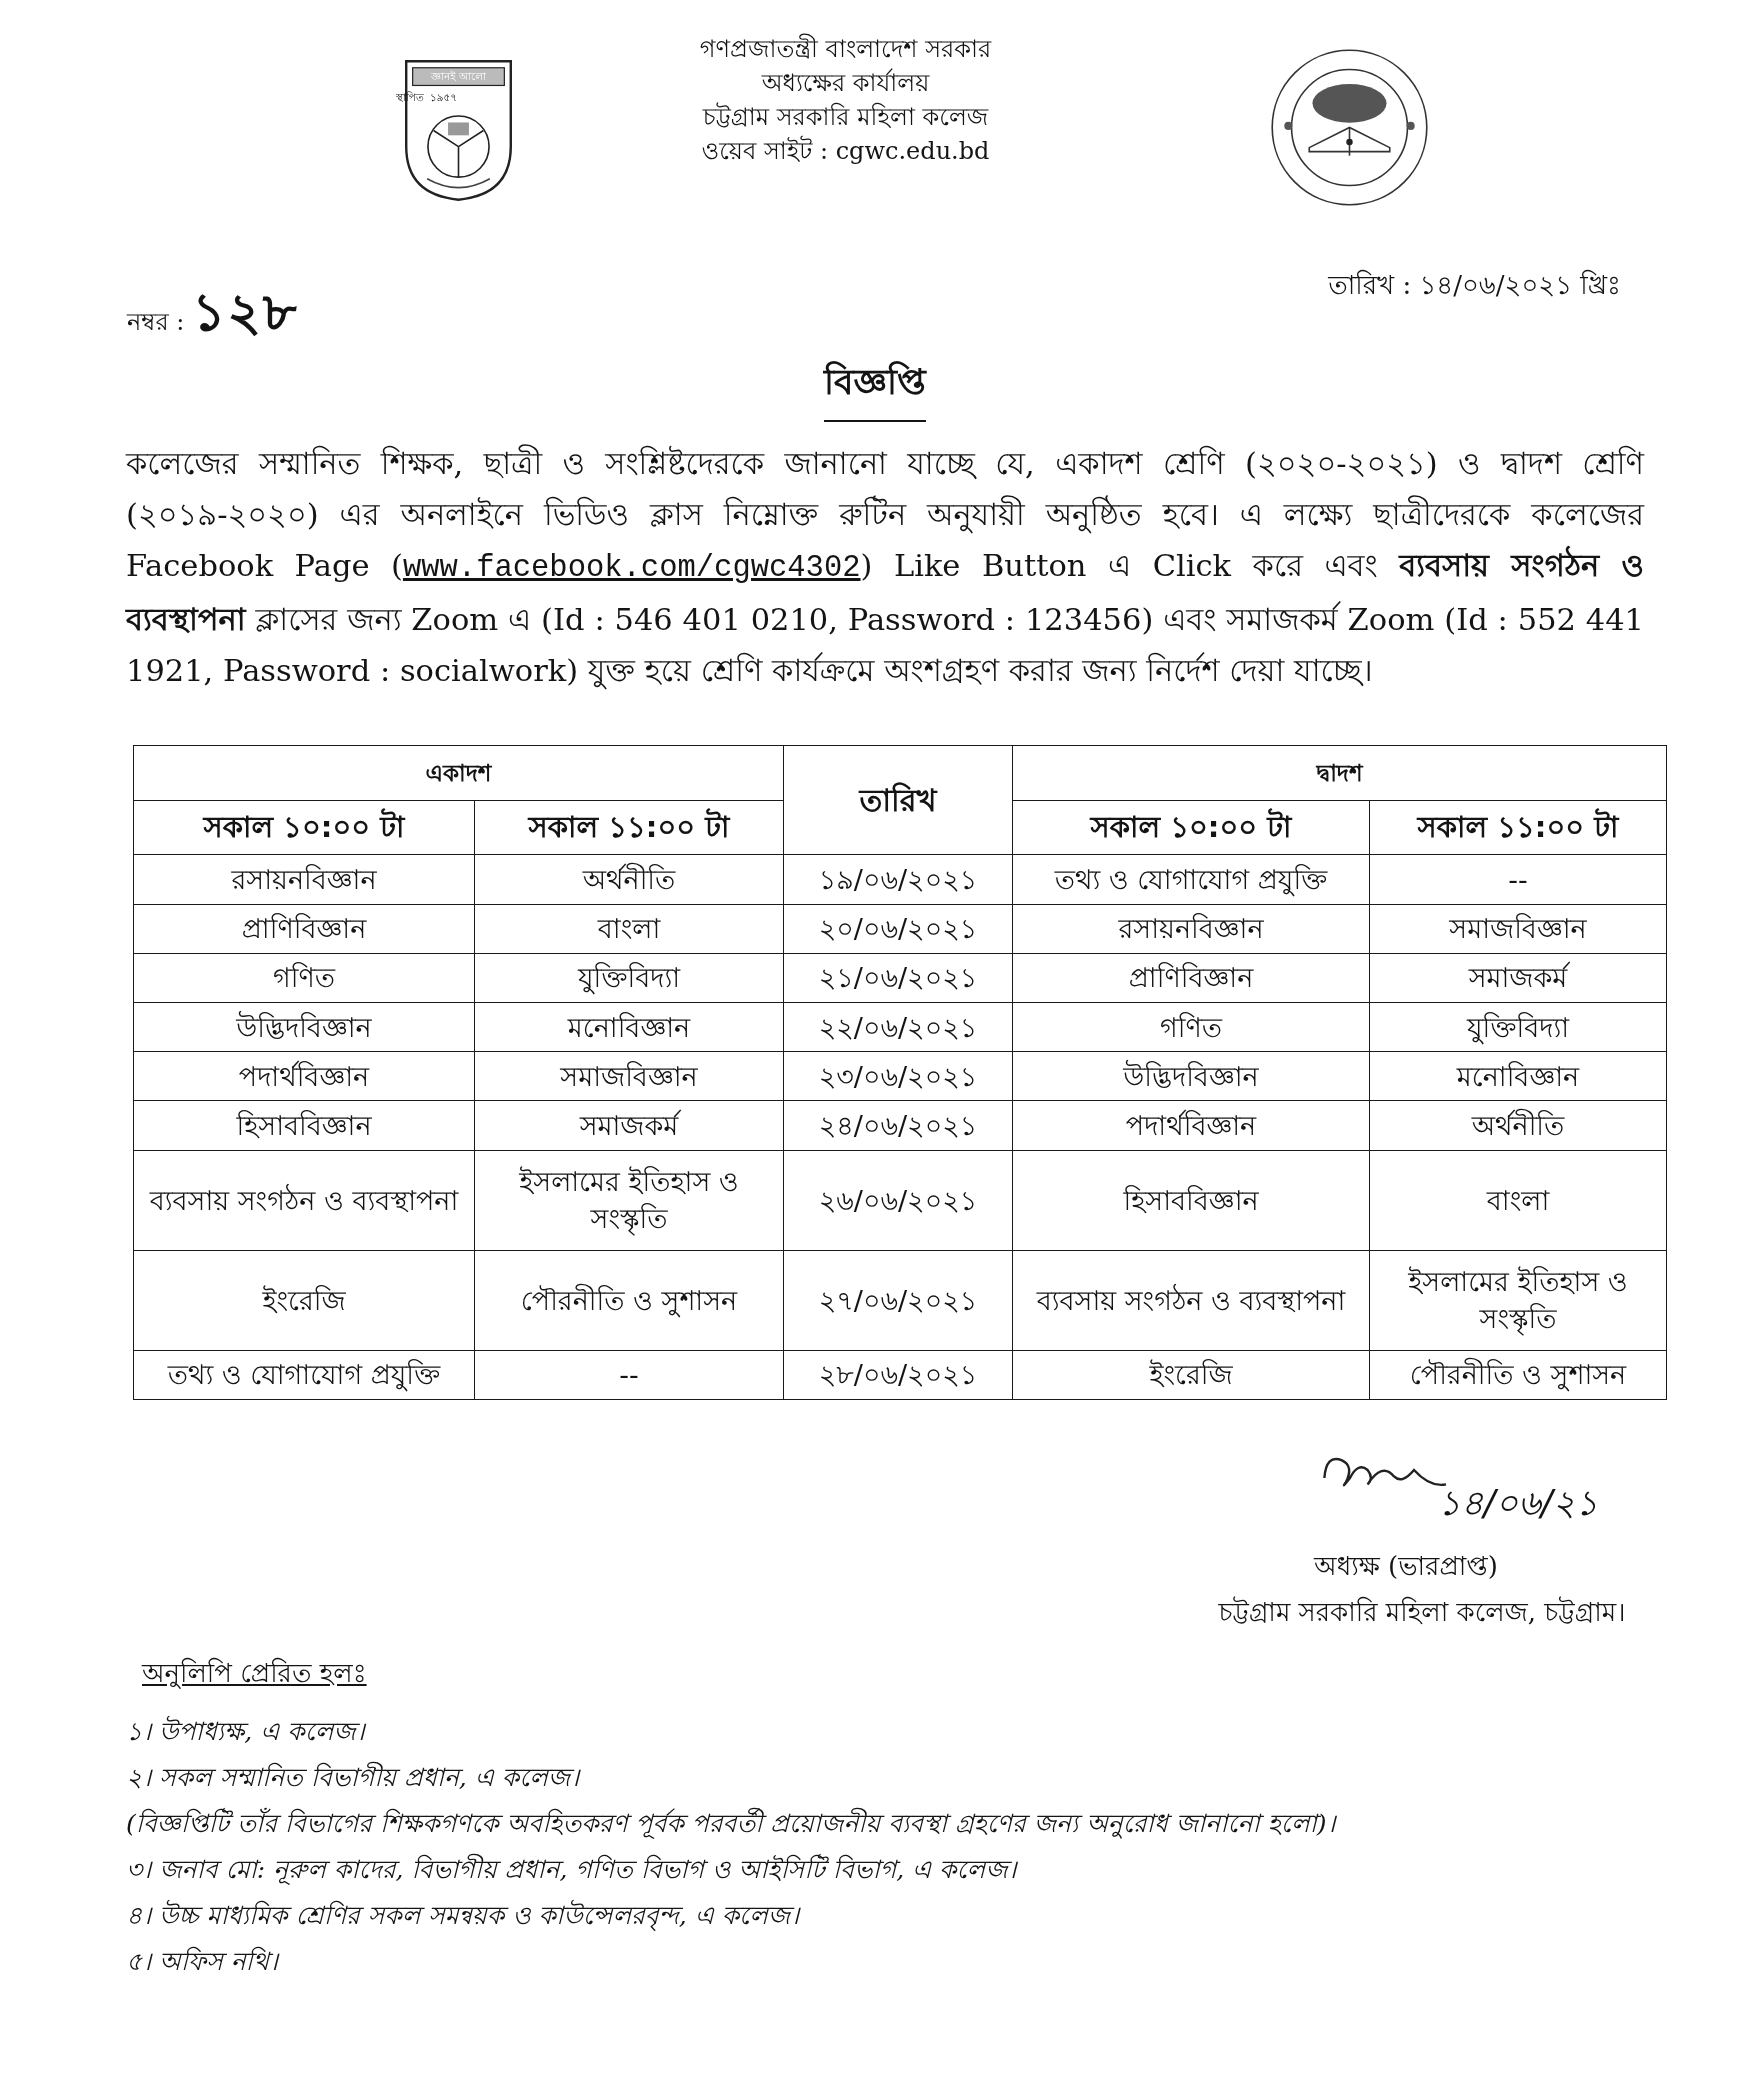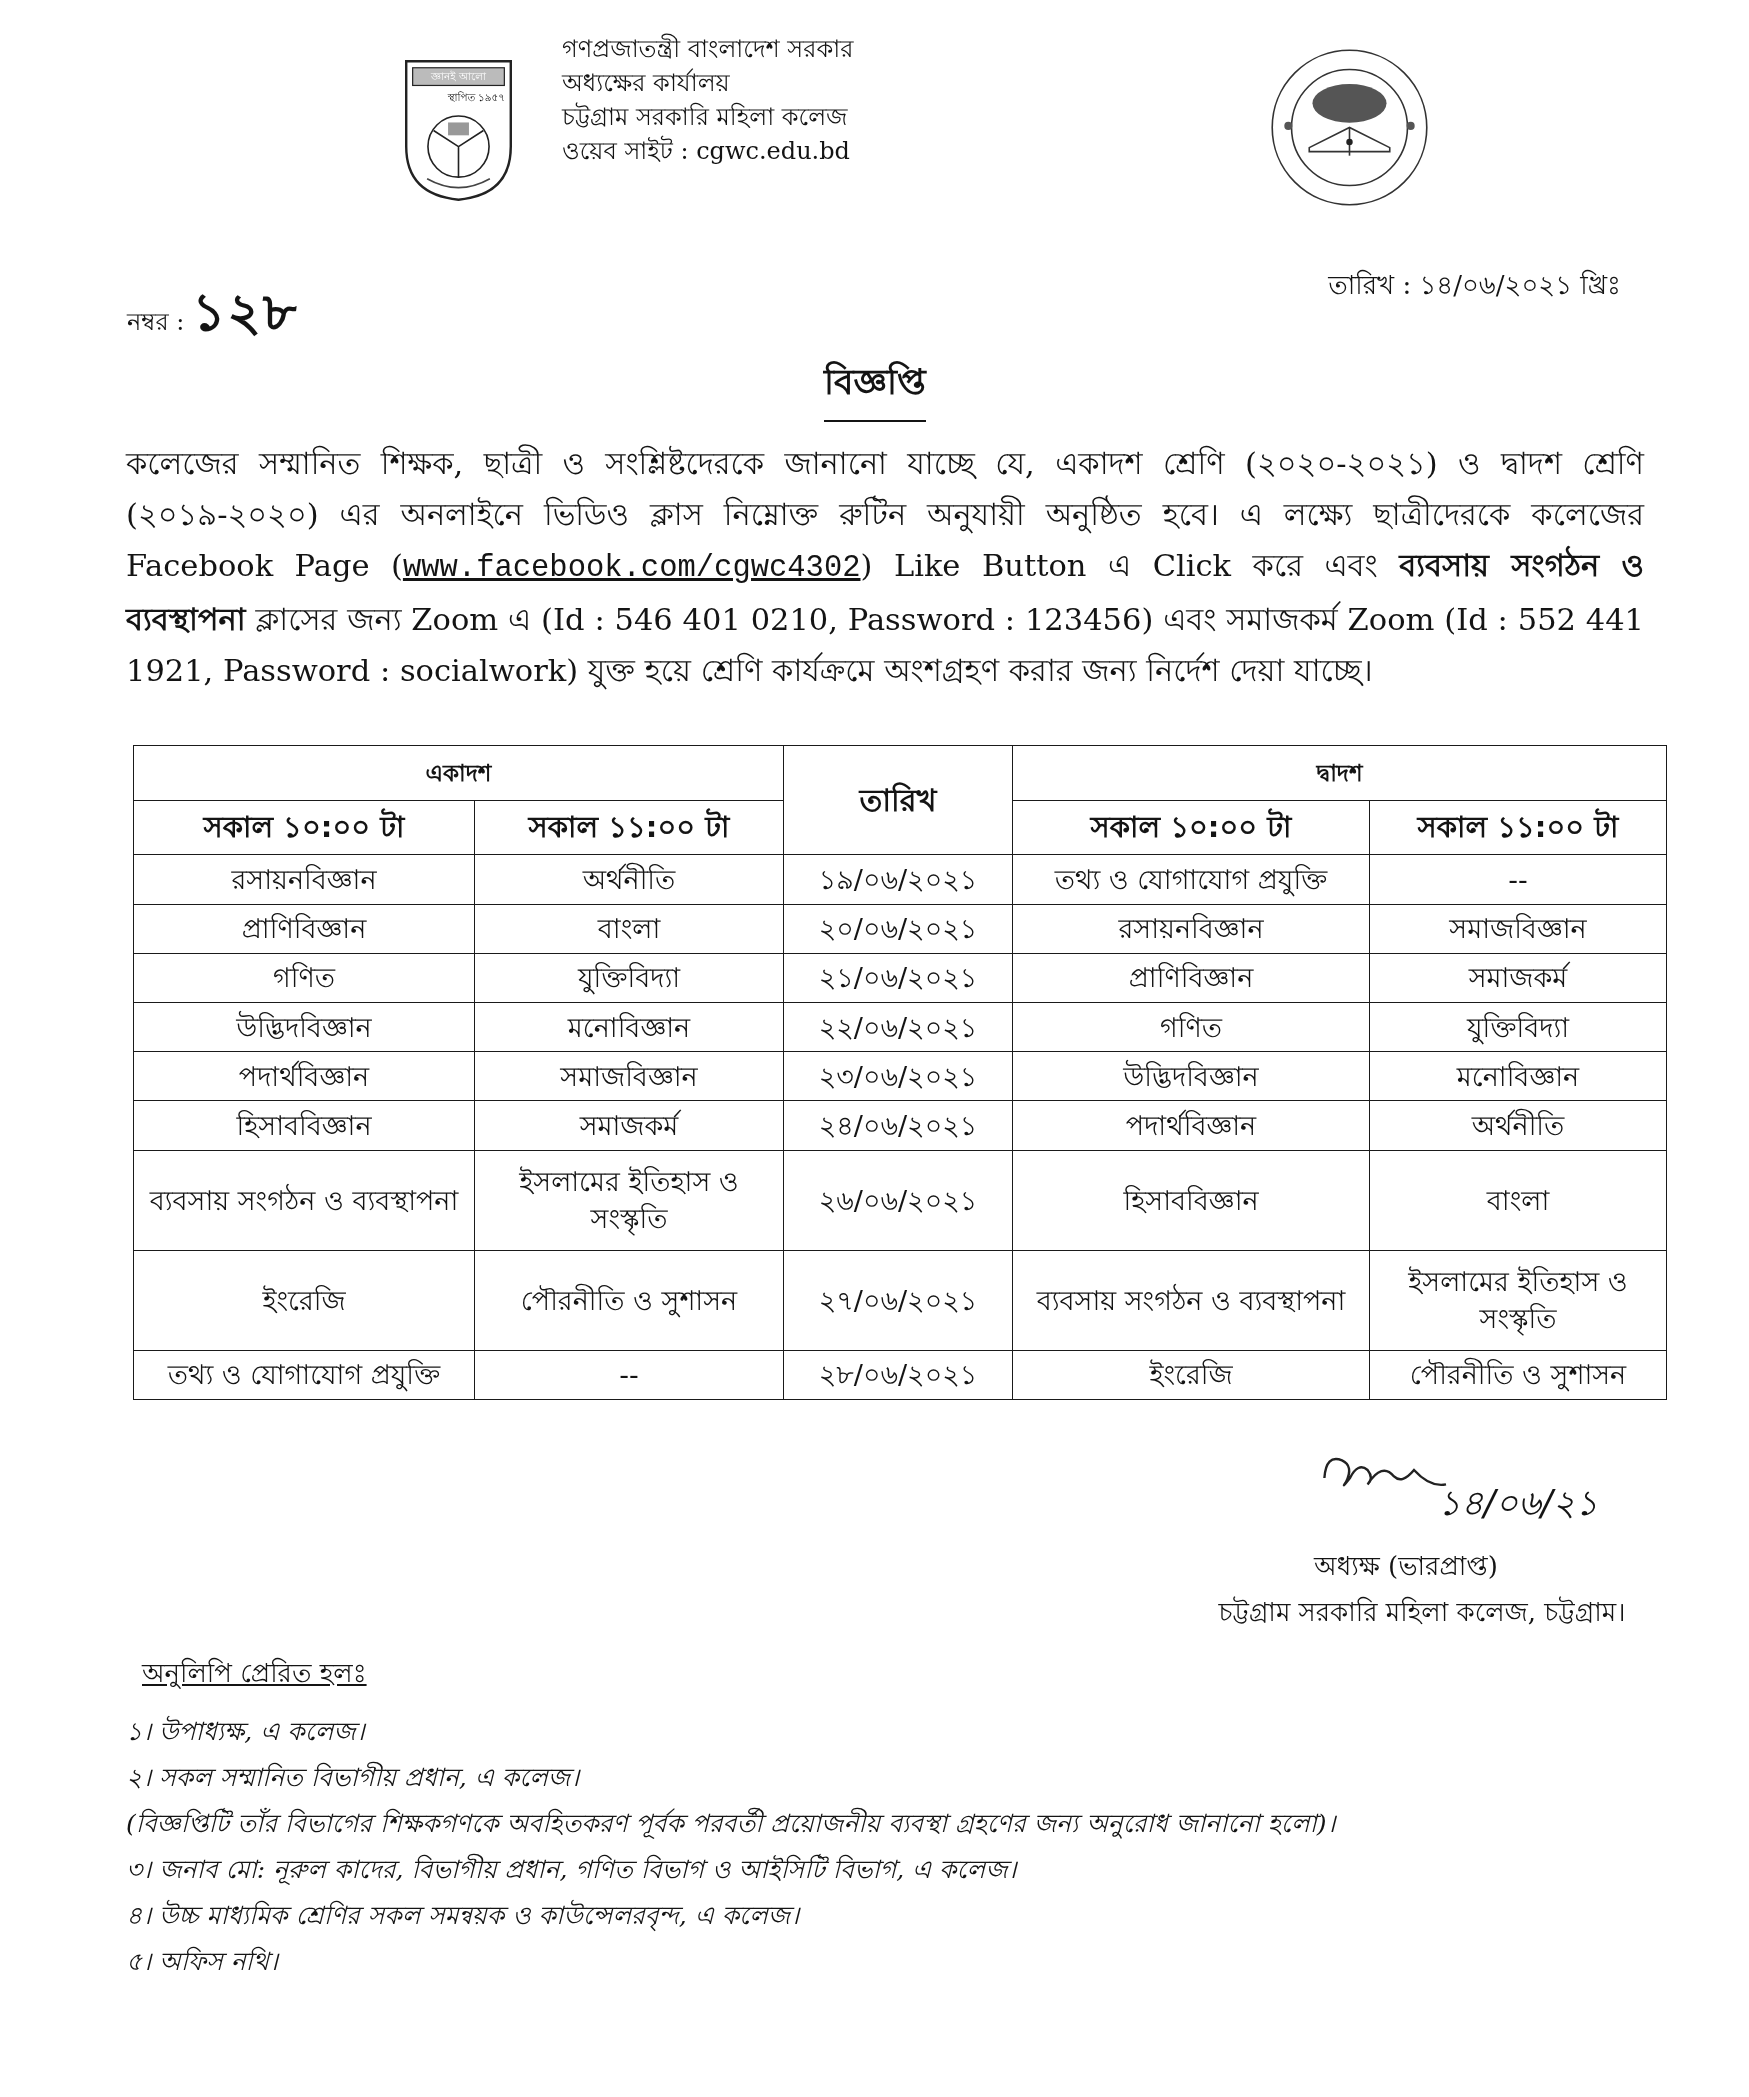--- a/index.html
+++ b/index.html
@@ -6,21 +6,21 @@
   body {
     width: 1750px; height: 2097px; position: relative; overflow: hidden;
     font-family: "DejaVu Serif", "Liberation Serif", serif;
     color: #141414;
   }
   .abs { position: absolute; }
 
   
   .logo-left { left: 403px; top: 58px; width: 111px; height: 145px; }
   .logo-right { left: 1269px; top: 47px; width: 161px; height: 161px; }
-  .header-block { left: 562px; top: 32px; width: 627px; text-align: left; }
+  .header-block { left: 532px; top: 32px; width: 627px; text-align: center; }
   .header-line { font-size: 24px; line-height: 34px; white-space: nowrap; }
 
   .ref-no { left: 127px; top: 272px; font-size: 24px; white-space: nowrap; }
   .ref-no .val { font-size: 52px; font-weight: bold; font-family: "DejaVu Sans", sans-serif; letter-spacing: 1.6px; }
   .date-line { right: 129px; top: 265px; font-size: 26px; white-space: nowrap; }
 
   .title { left: 0; width: 1750px; top: 355px; text-align: center; }
   .title span { font-size: 35px; font-weight: bold; border-bottom: 2.4px solid #141414; padding-bottom: 18px; }
 
   
@@ -64,21 +64,21 @@
   <svg width="111" height="145" viewBox="0 0 138 180">
     <path d="M4 4 H134 V110 Q134 170 69 176 Q4 170 4 110 Z" fill="none" stroke="#222" stroke-width="3"></path>
     <rect x="12" y="12" width="114" height="22" fill="#bbb" stroke="#222" stroke-width="1.5"></rect>
     <circle cx="69" cy="110" r="38" fill="none" stroke="#222" stroke-width="2"></circle>
     <path d="M69 110 L69 148 M69 110 L38 90 M69 110 L100 90" stroke="#222" stroke-width="2"></path>
     <rect x="56" y="80" width="26" height="16" fill="#999"></rect>
     <path d="M30 150 Q69 172 108 150" fill="none" stroke="#444" stroke-width="2"></path>
   </svg>
 </div>
 <div class="abs" style="left:416px;top:69px;width:85px;text-align:center;font-size:10.4px;color:#fff;font-family:'DejaVu Sans',sans-serif;">জ্ঞানই আলো</div>
-<div class="abs" style="left:420px;top:90px;width:85px;text-align:right;font-size:10.4px;font-family:Liberation Serif, serif;">স্থাপিত ১৯৫৭</div>
+<div class="abs" style="left:396px;top:90px;width:85px;text-align:left;font-size:10.4px;font-family:Liberation Mono, monospace;">স্থাপিত ১৯৫৭</div>
 
 <div class="abs header-block">
   <div class="header-line">গণপ্রজাতন্ত্রী বাংলাদেশ সরকার</div>
   <div class="header-line">অধ্যক্ষের কার্যালয়</div>
   <div class="header-line">চট্টগ্রাম সরকারি মহিলা কলেজ</div>
   <div class="header-line">ওয়েব সাইট : cgwc.edu.bd</div>
 </div>
 
 <div class="abs logo-right">
   <svg width="161" height="161" viewBox="0 0 200 200">

